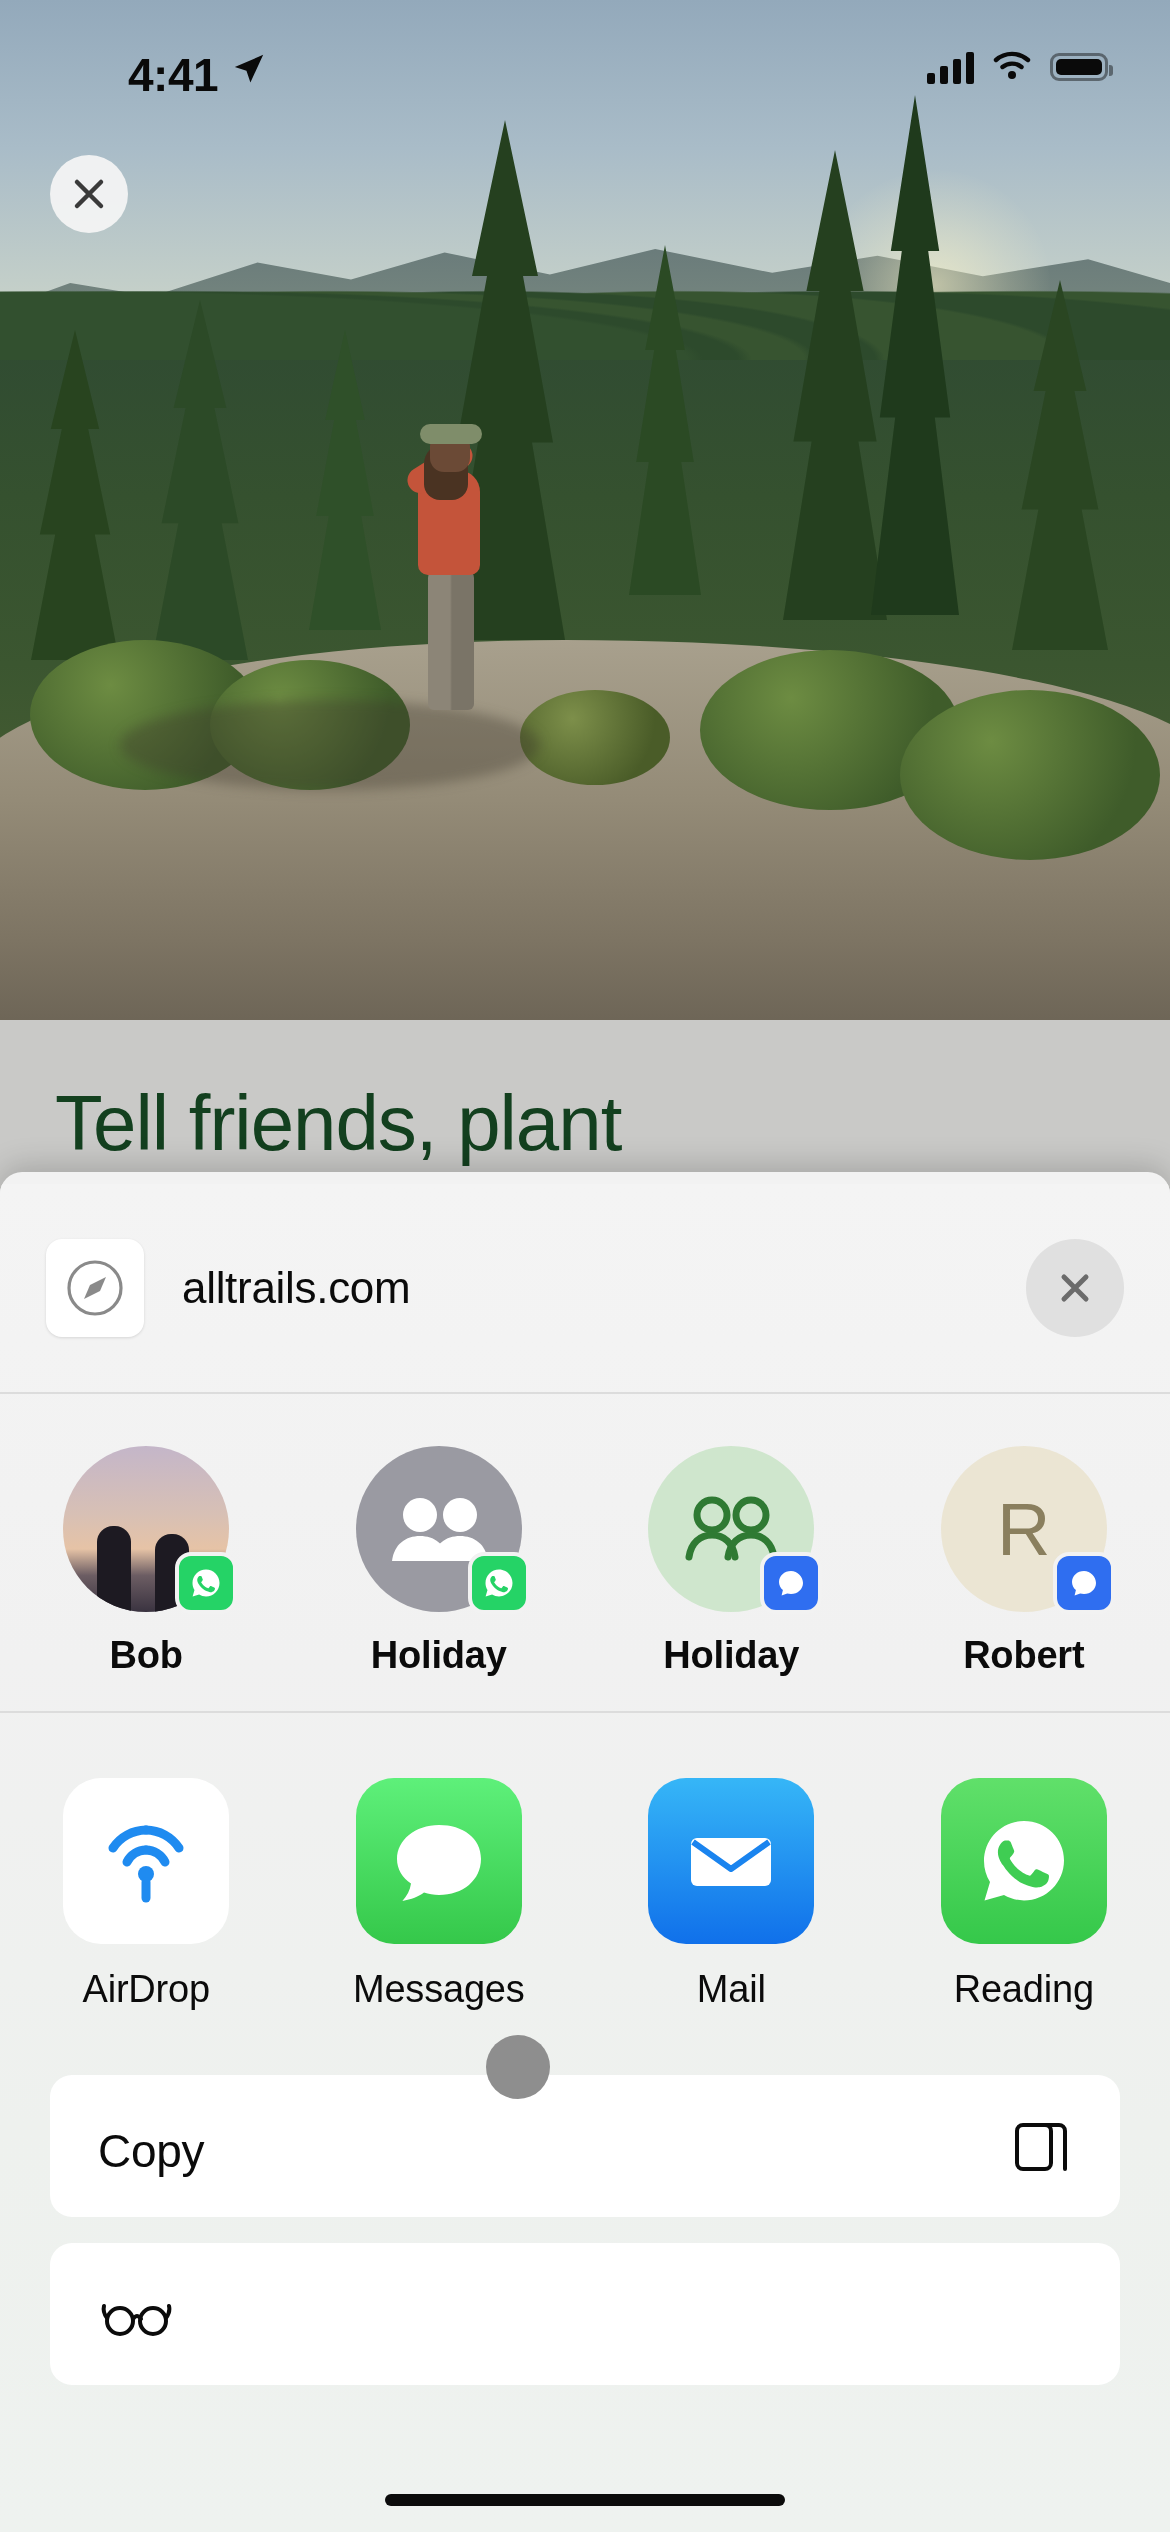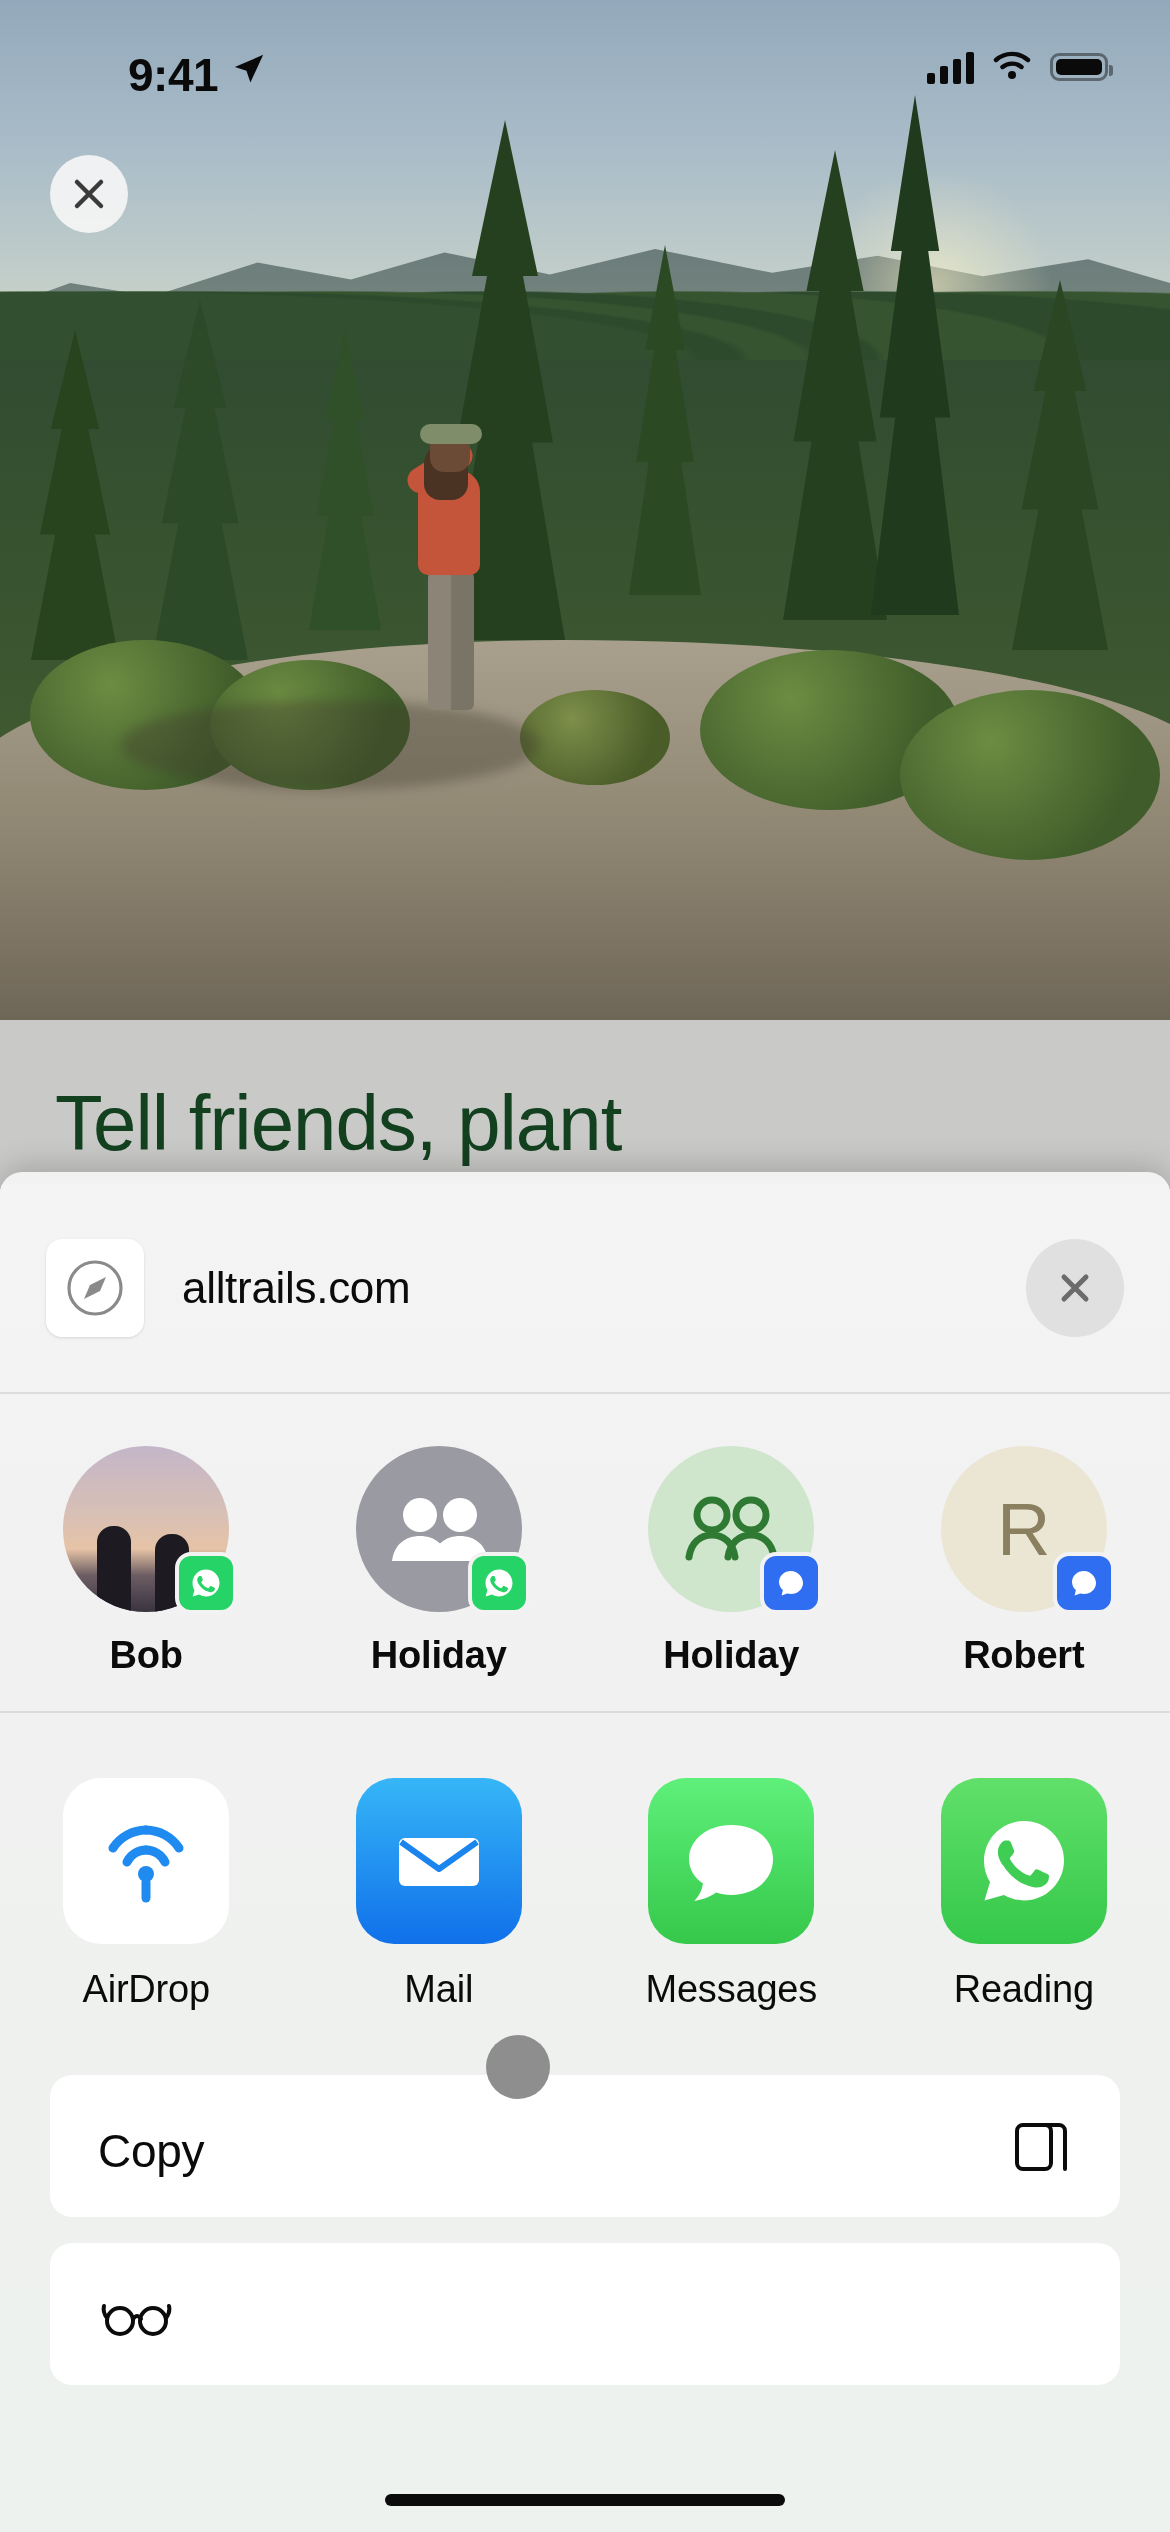--- a/index.html
+++ b/index.html
@@ -359,21 +359,21 @@
         </svg>
       </div>
     </div>
 
     <div class="page-body">
       <div class="page-headline">Tell friends, plant</div>
     </div>
   </div>
 
   <div class="statusbar">
-    <div class="sb-time">9:41</div>
+    <div class="sb-time">4:41</div>
     <div class="sb-loc">
       <svg width="34" height="34" viewBox="0 0 24 24">
           <path d="M22 2 L2 10.5 L10.2 13.2 L13 21.5 Z" fill="#0a0a0a"></path>
         </svg>
     </div>
     <div class="sb-right">
       <span class="bars">
           <i></i>
           <i></i>
           <i></i>
@@ -501,36 +501,36 @@
               <path d="M59 48 A22 22 0 0 1 78 60" fill="none" stroke="#1f8bf0" stroke-width="9" stroke-linecap="round"></path>
               <path d="M59 48 A22 22 0 0 0 40 60" fill="none" stroke="#1f8bf0" stroke-width="9" stroke-linecap="round"></path>
               <circle cx="59" cy="72" r="8" fill="#1f8bf0"></circle>
               <path d="M59 80 L59 96" stroke="#1f8bf0" stroke-width="9" stroke-linecap="round"></path>
             </svg>
           </div>
           <div class="app-name">AirDrop</div>
         </div>
 
         <div class="app">
+          <div class="app-icon" style="background: linear-gradient(to bottom, #5ef07a, #35c84a);">
+            <svg width="112" height="112" viewBox="0 0 112 112">
+              <path d="M56 20 C32 20 14 35 14 54 c0 10 5.4 19 14 24.6 c-1 7 -4 12.5 -8.6 17.4 c8.8 -1.2 16.4 -4.6 21.6 -8.4 c4.6 1.5 9.7 2.4 15 2.4 c24 0 42 -15 42 -36 S80 20 56 20 Z" fill="#ffffff"></path>
+            </svg>
+          </div>
+          <div class="app-name">Messages</div>
+        </div>
+
+        <div class="app">
           <div class="app-icon" style="background: linear-gradient(to bottom, #36b6f7, #1070ea);">
             <svg width="112" height="112" viewBox="0 0 112 112">
               <rect x="16" y="33" width="80" height="48" rx="6" fill="#ffffff"></rect>
               <path d="M18 37 L56 64 L94 37" fill="none" stroke="#1a84ef" stroke-width="6" stroke-linejoin="round"></path>
             </svg>
           </div>
           <div class="app-name">Mail</div>
-        </div>
-
-        <div class="app">
-          <div class="app-icon" style="background: linear-gradient(to bottom, #5ef07a, #35c84a);">
-            <svg width="112" height="112" viewBox="0 0 112 112">
-              <path d="M56 20 C32 20 14 35 14 54 c0 10 5.4 19 14 24.6 c-1 7 -4 12.5 -8.6 17.4 c8.8 -1.2 16.4 -4.6 21.6 -8.4 c4.6 1.5 9.7 2.4 15 2.4 c24 0 42 -15 42 -36 S80 20 56 20 Z" fill="#ffffff"></path>
-            </svg>
-          </div>
-          <div class="app-name">Messages</div>
         </div>
 
         <div class="app">
           <div class="app-icon" style="background: linear-gradient(to bottom, #60e06a, #35c84a);">
             <svg width="112" height="112" viewBox="0 0 112 112">
               <path d="M56 16 C33.9 16 16 33.9 16 56 c0 7.7 2.2 14.9 6 21 L16.5 95.5 L36 90 c5.9 3.4 12.7 5.4 20 5.4 c22.1 0 40 -17.9 40 -40 S78.1 16 56 16 Z" fill="#ffffff"></path>
               <path d="M42.6 37.5 c-.9 -2 -1.8 -2.1 -2.6 -2.1 h-2.3 c-.8 0 -2.2 .3 -3.4 1.6 c-1.2 1.4 -4.4 4.3 -4.4 10.4 s4.5 12.1 5.1 12.9 c.6 .8 8.7 13.9 21.4 18.9 c10.6 4.1 12.8 3.3 15.1 3.1 c2.3 -.2 7.4 -3 8.5 -6 c1.1 -3 1.1 -5.5 .8 -6.1 c-.3 -.6 -1.2 -.9 -2.5 -1.6 c-1.3 -.6 -7.4 -3.7 -8.6 -4.1 c-1.2 -.4 -2 -.6 -2.8 .6 c-.8 1.3 -3.2 4.1 -3.9 4.9 c-.7 .8 -1.4 .9 -2.7 .3 c-1.3 -.6 -5.6 -2.1 -10.7 -6.6 c-4 -3.5 -6.6 -7.9 -7.4 -9.2 c-.8 -1.3 -.1 -2 .6 -2.7 c.6 -.6 1.3 -1.5 1.9 -2.3 c.6 -.8 .8 -1.3 1.3 -2.2 c.4 -.9 .2 -1.6 -.1 -2.3 c-.3 -.6 -2.8 -7 -3.8 -9.5 Z" fill="#3fcd53"></path>
             </svg>
           </div>
           <div class="app-name">Reading</div>

